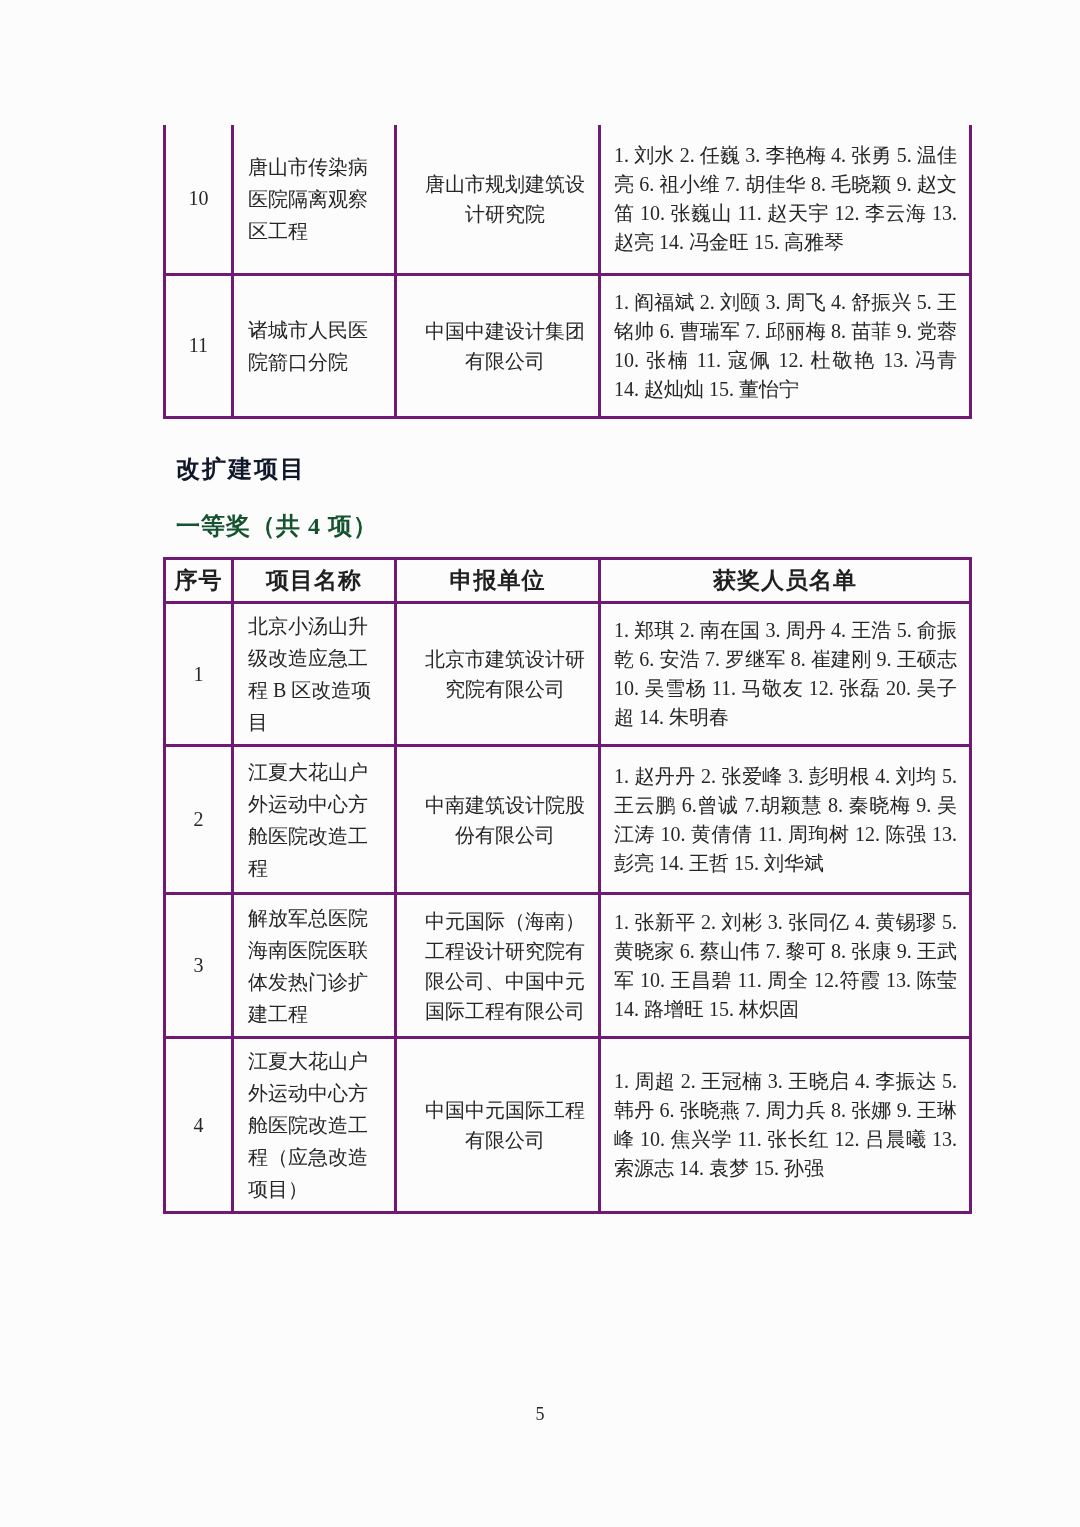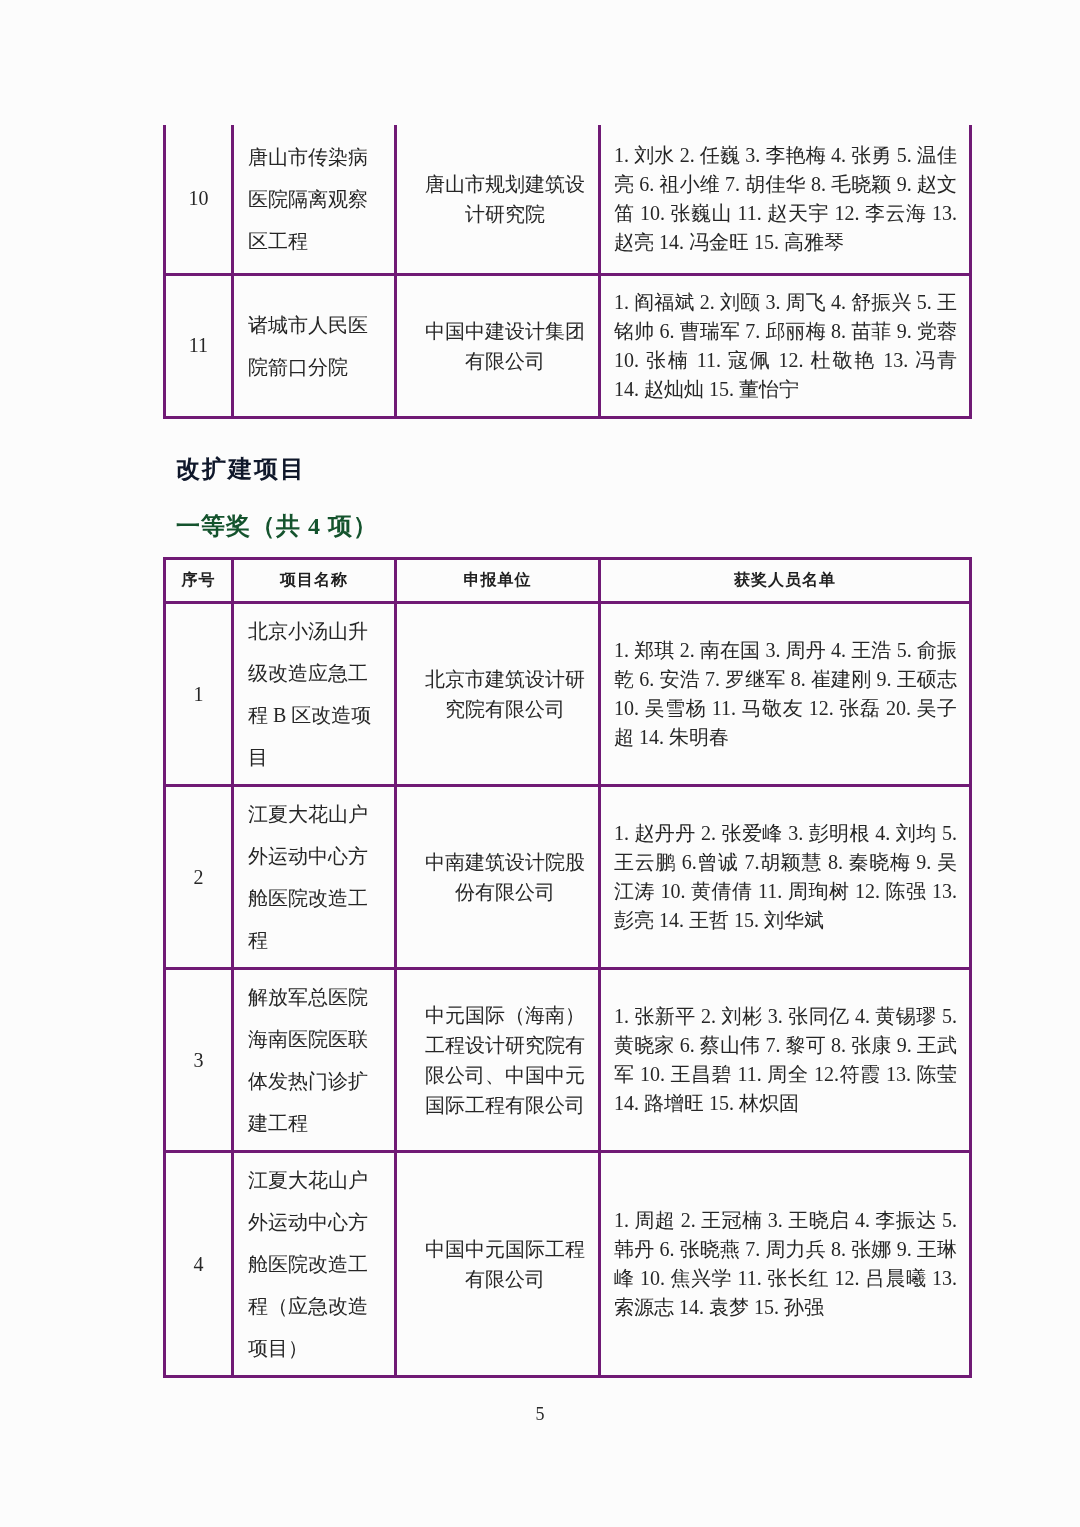--- a/index.html
+++ b/index.html
@@ -14,25 +14,25 @@
   .tbl {
     position:absolute; left:163px;
     border-collapse:collapse; table-layout:fixed;
     width:806px;
   }
   .tbl td, .tbl th { border:3px solid #701a75; overflow:hidden; }
   .tbl-cont { top:125px; border-left:2px solid #3d3d3d; border-right:2px solid #3d3d3d; border-bottom:2px solid #3d3d3d; border-top:0; }
   .tbl-cont tr:first-child td { border-top:0; }
   .tbl-main { top:557px; border:2px solid #3d3d3d; }
   .tbl-main th {
-    font-size:16px; font-weight:bold; text-align:center; vertical-align:middle;
+    font-size:23px; font-weight:bold; text-align:center; vertical-align:middle;
     color:#1f1f1f; letter-spacing:1px;
   }
   .cell-no   { text-align:center; vertical-align:middle; font-size:20px; }
-  .cell-proj { vertical-align:middle; text-align:left; font-size:20px; line-height:42px; padding:6px 8px 6px 14px; }
+  .cell-proj { vertical-align:middle; text-align:left; font-size:20px; line-height:32px; padding:6px 8px 6px 14px; }
   .cell-unit { vertical-align:middle; text-align:center; font-size:20px; line-height:30px; padding:6px 8px 6px 23px; }
   .cell-win  { vertical-align:middle; text-align:justify; font-size:20px; line-height:29px; padding:5px 12px 5px 13px; }
   .heading1 {
     position:absolute; left:176px; top:453px;
     font-size:24px; font-weight:bold; color:#0f172a; letter-spacing:2px;
   }
   .heading2 {
     position:absolute; left:176px; top:510px;
     font-size:24px; font-weight:bold; color:#14532d; letter-spacing:1px;
   }

